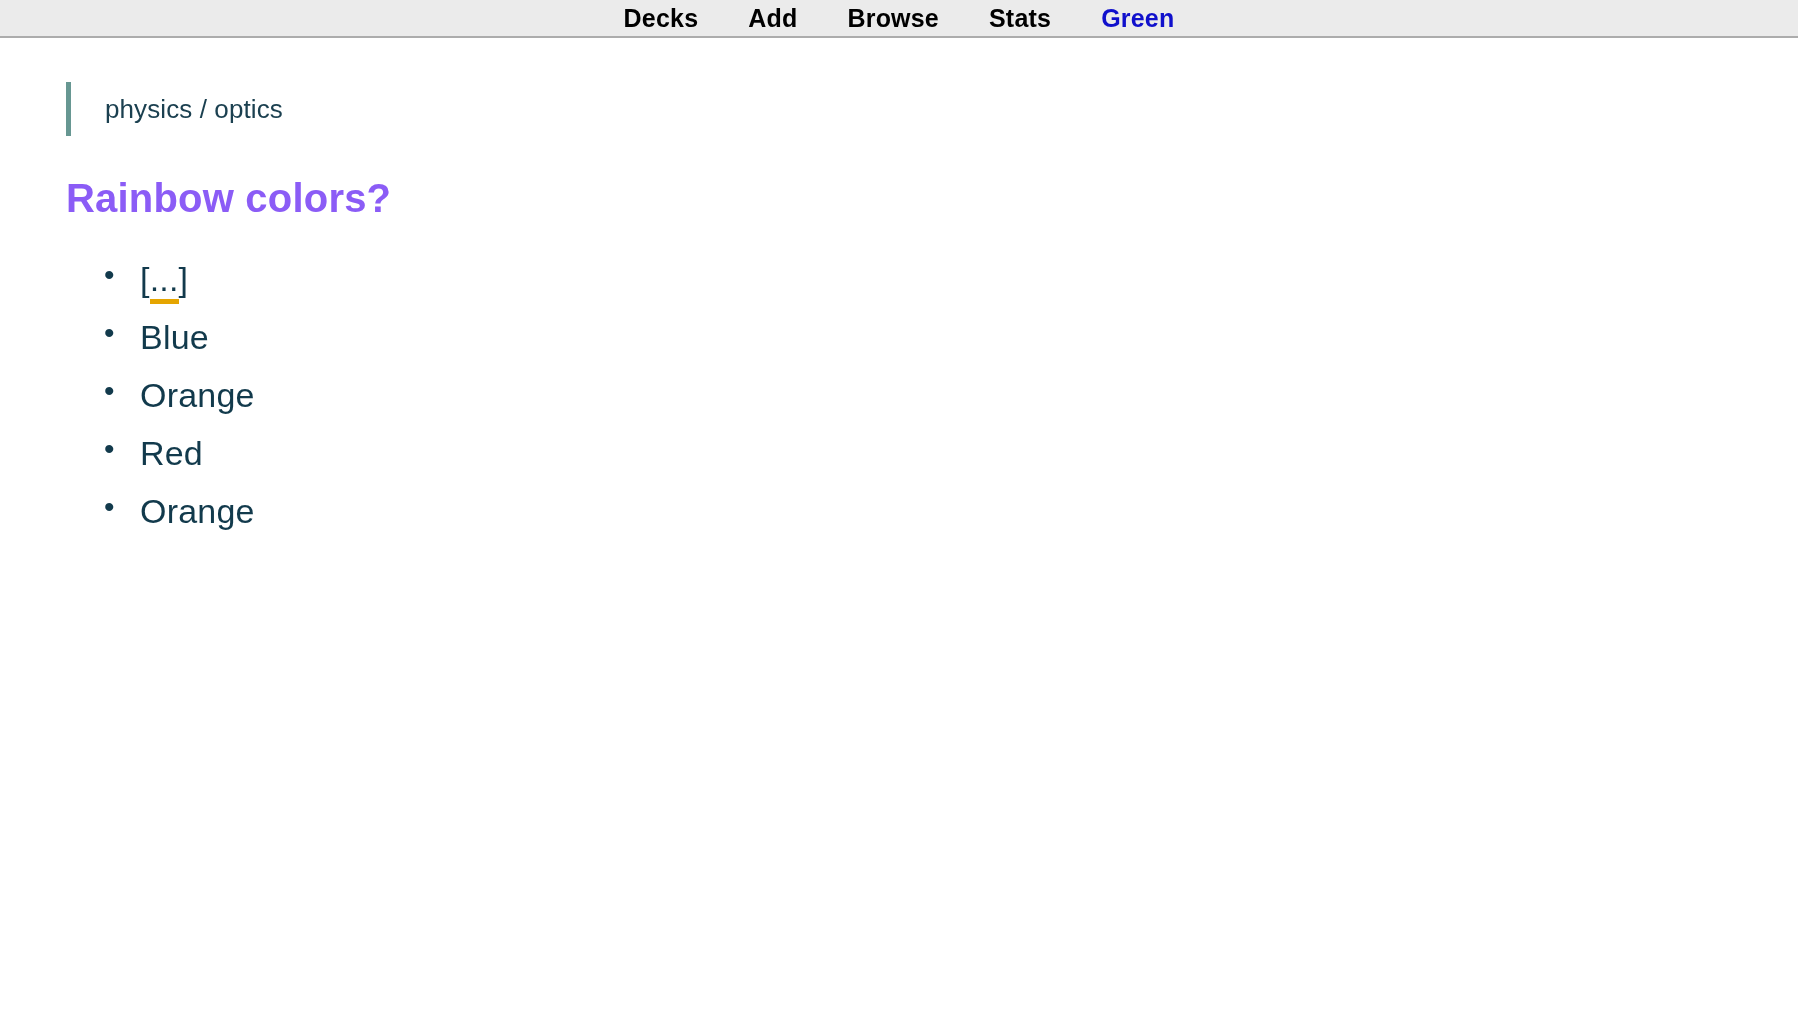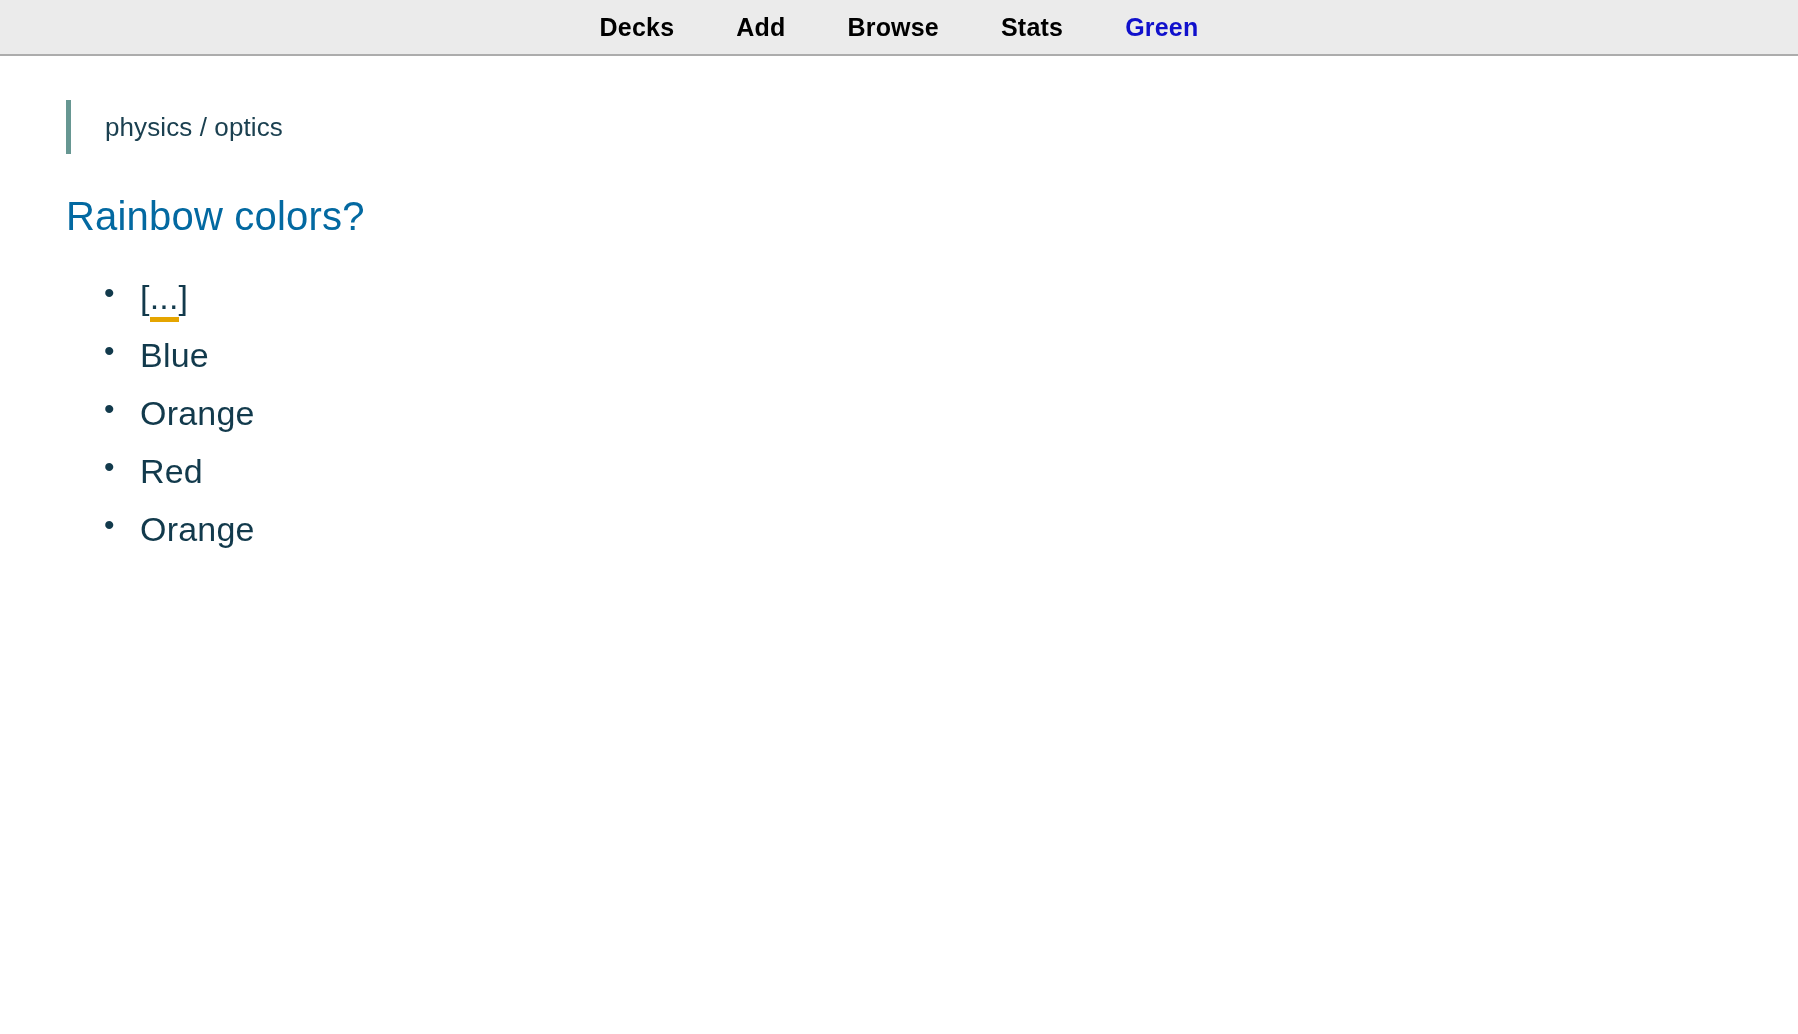--- a/index.html
+++ b/index.html
@@ -10,27 +10,27 @@
     width: 1798px;
     height: 1034px;
     background: #ffffff;
     font-family: "Liberation Sans", sans-serif;
     overflow: hidden;
     position: relative;
   }
 
   
   .topnav {
-    height: 56px;
+    height: 38px;
     background: #ebebeb;
     border-bottom: 2px solid #acacac;
     display: flex;
     align-items: center;
     justify-content: center;
-    gap: 12px;
+    gap: 0;
     box-sizing: border-box;
   }
   .nav-item {
     font-family: "Liberation Sans", sans-serif;
     font-weight: bold;
     font-size: 25px;
     color: #000000;
     letter-spacing: 0.2px;
     padding: 0 25px;
     line-height: 1;
@@ -62,22 +62,22 @@
     font-size: 26px;
     color: #1b4050;
     font-weight: 400;
     letter-spacing: 0.1px;
     line-height: 1;
   }
 
   .card-title {
     margin: 42px 0 12px 66px;
     font-size: 40px;
-    font-weight: 400;
-    color: #0369a1;
+    font-weight: 700;
+    color: #8b5cf6;
     letter-spacing: 0.2px;
     line-height: 1;
   }
 
   .color-list {
     margin: 44px 0 0 0;
     padding: 0 0 0 104px;
     list-style: none;
   }
   .color-list li {

